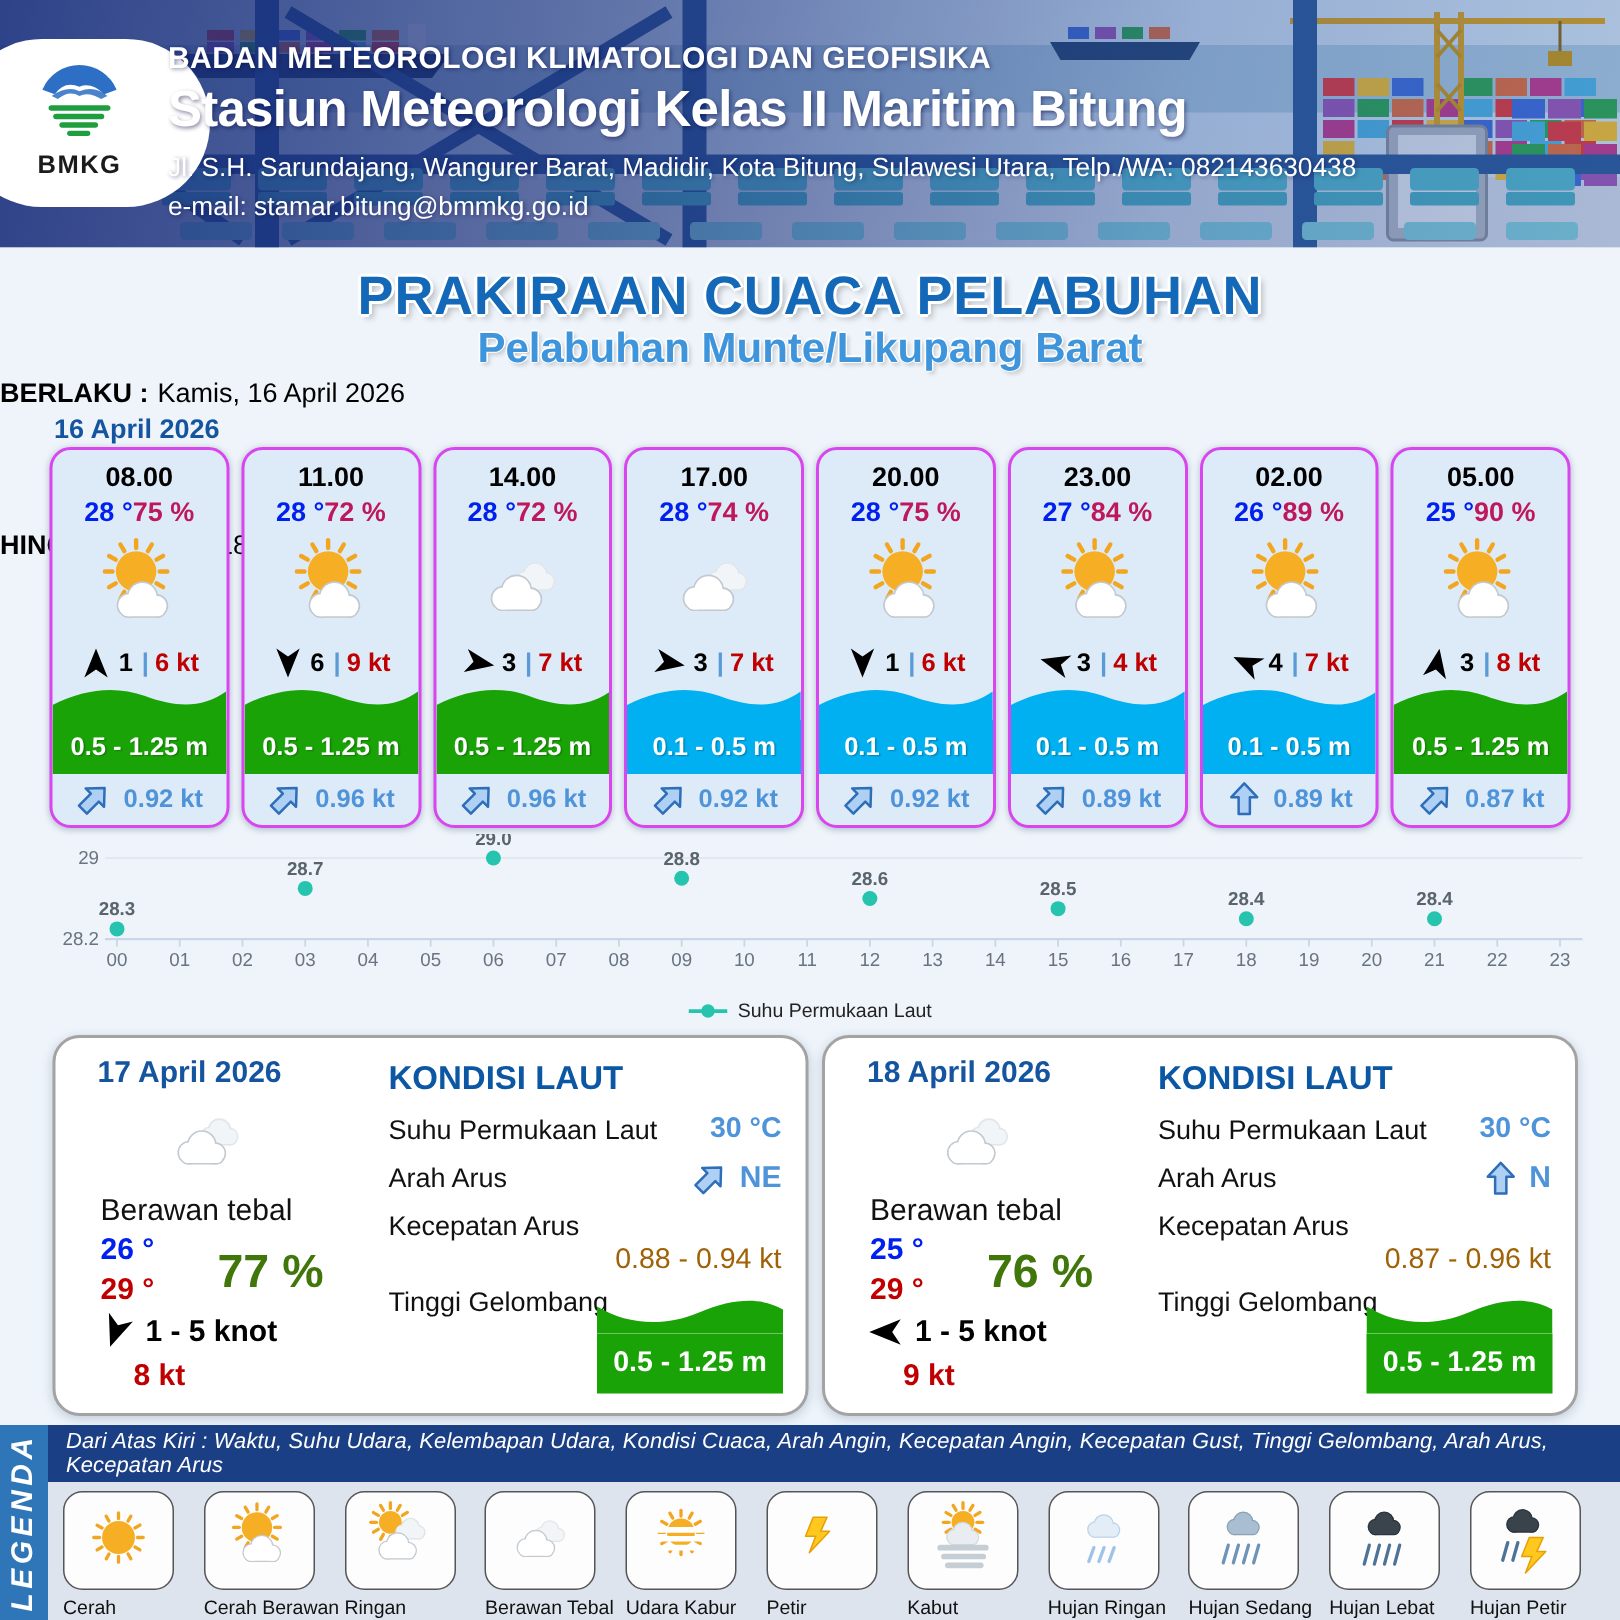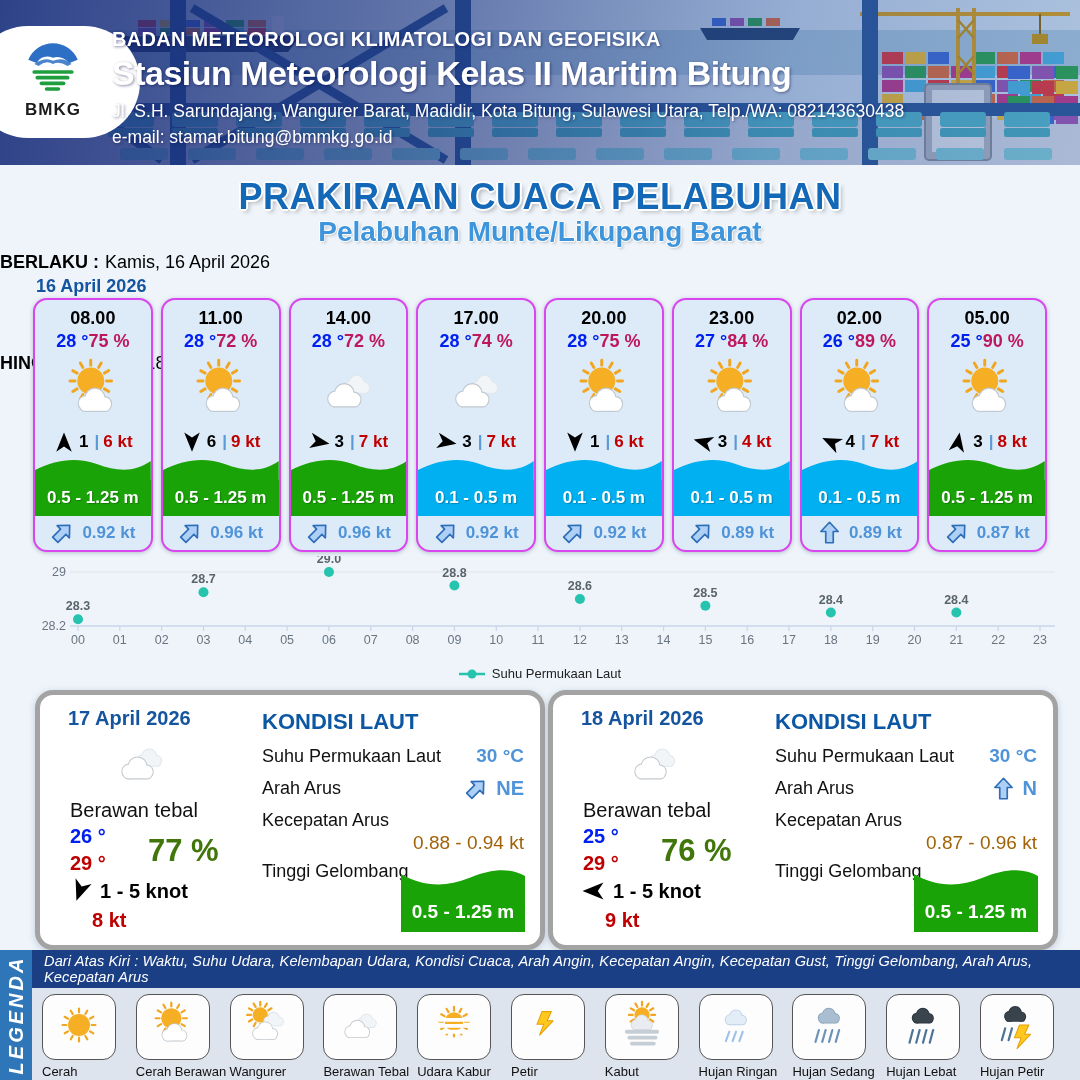--- a/index.html
+++ b/index.html
@@ -52,21 +52,21 @@
   .card .wave svg.wv{display:block;width:100%;height:24px;}
   .card .wave .band{background:currentColor;height:36px;display:flex;align-items:center;justify-content:center;}
   .card .wave .band span{color:#fff;font-size:17px;font-weight:bold;text-shadow:1px 1px 1px rgba(0,0,0,.25);}
   .card .currow{height:38px;display:flex;align-items:center;justify-content:center;gap:7px;
     font-size:17px;font-weight:bold;color:#4f93d9;}
   
   .chart{position:absolute;left:20px;top:556px;}
   .chart-legend{position:absolute;left:0;top:666px;width:1080px;display:flex;align-items:center;justify-content:center;gap:7px;
     font-size:13px;color:#222;}
   
-  .panel{position:absolute;top:690px;width:500px;height:250px;background:#fff;border:5px solid #a3a3a3;
+  .panel{position:absolute;top:690px;width:500px;height:250px;background:#fff;border:2px solid #a3a3a3;
     border-radius:18px;box-shadow:0 2px 7px rgba(90,110,140,.3);}
   .panel .pdate{position:absolute;left:28px;top:12px;font-size:20px;font-weight:bold;color:#15549f;}
   .panel .picon{position:absolute;left:42px;top:34px;width:118px;height:68px;}
   .panel .picon svg{width:118px;height:68px;}
   .panel .cond{position:absolute;left:30px;top:104px;font-size:20px;color:#111;}
   .panel .tmin{position:absolute;left:30px;top:130px;font-size:20px;font-weight:bold;color:#0020f0;}
   .panel .tmax{position:absolute;left:30px;top:157px;font-size:20px;font-weight:bold;color:#c00000;}
   .panel .hum{position:absolute;left:108px;top:138px;font-size:31px;font-weight:bold;color:#41760a;}
   .panel .pwind{position:absolute;left:28px;top:184px;display:flex;align-items:center;gap:8px;
     font-size:20px;font-weight:bold;color:#000;}
@@ -1092,21 +1092,21 @@
                   <circle cx="29.74" cy="37.14" r="8.32" fill="#ffffff" stroke="#c2c9cf" stroke-width="2"></circle>
                   <circle cx="38.06" cy="42.34" r="5.98" fill="#ffffff" stroke="#c2c9cf" stroke-width="2"></circle>
                   <rect x="17.259999999999998" y="41.3" width="25.48" height="7.15" rx="3.5100000000000002" fill="#ffffff" stroke="#c2c9cf" stroke-width="2"></rect>
                   <circle cx="21.939999999999998" cy="41.95" r="6.5" fill="#ffffff"></circle>
                   <circle cx="29.74" cy="37.14" r="8.32" fill="#ffffff"></circle>
                   <circle cx="38.06" cy="42.34" r="5.98" fill="#ffffff"></circle>
                   <rect x="17.259999999999998" y="41.3" width="25.48" height="7.15" rx="3.5100000000000002" fill="#ffffff"></rect>
                 </g>
               </svg></span>
       </div>
-      <div class="lg-label">Wangurer</div>
+      <div class="lg-label">Ringan</div>
     </div>
         <div class="lg-item">
       <div class="lg-box">
         <span><svg viewBox="0 0 64 64">
                 <g>
                   <circle cx="33.8" cy="29.5" r="5" fill="#f2f5f8" stroke="#e0e6ea" stroke-width="2"></circle>
                   <circle cx="39.8" cy="25.8" r="6.4" fill="#f2f5f8" stroke="#e0e6ea" stroke-width="2"></circle>
                   <circle cx="46.2" cy="29.8" r="4.6000000000000005" fill="#f2f5f8" stroke="#e0e6ea" stroke-width="2"></circle>
                   <rect x="30.2" y="29" width="19.6" height="5.5" rx="2.7" fill="#f2f5f8" stroke="#e0e6ea" stroke-width="2"></rect>
                   <circle cx="33.8" cy="29.5" r="5" fill="#f2f5f8"></circle>

